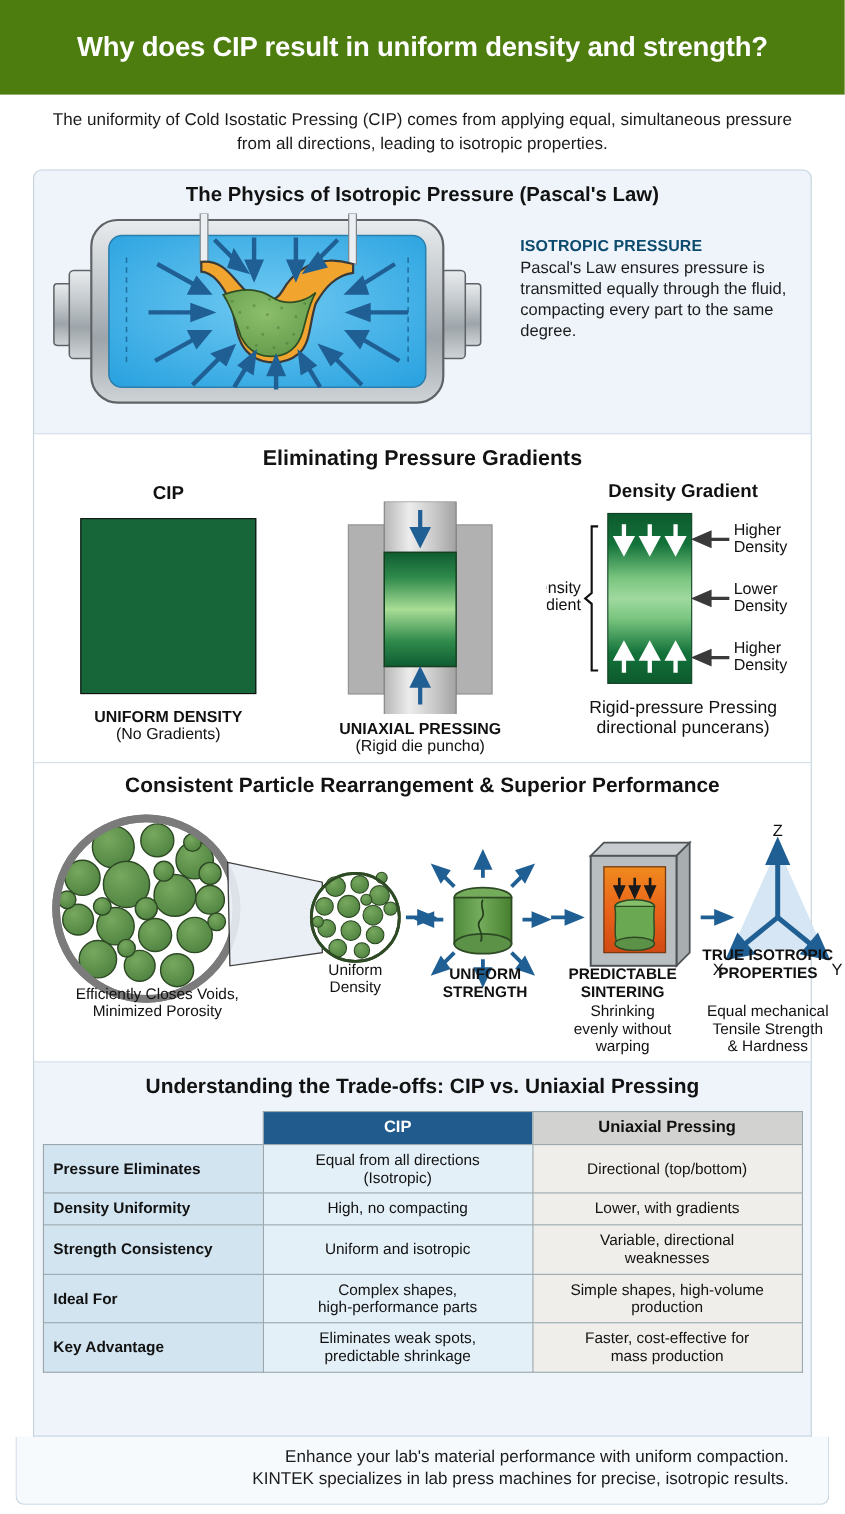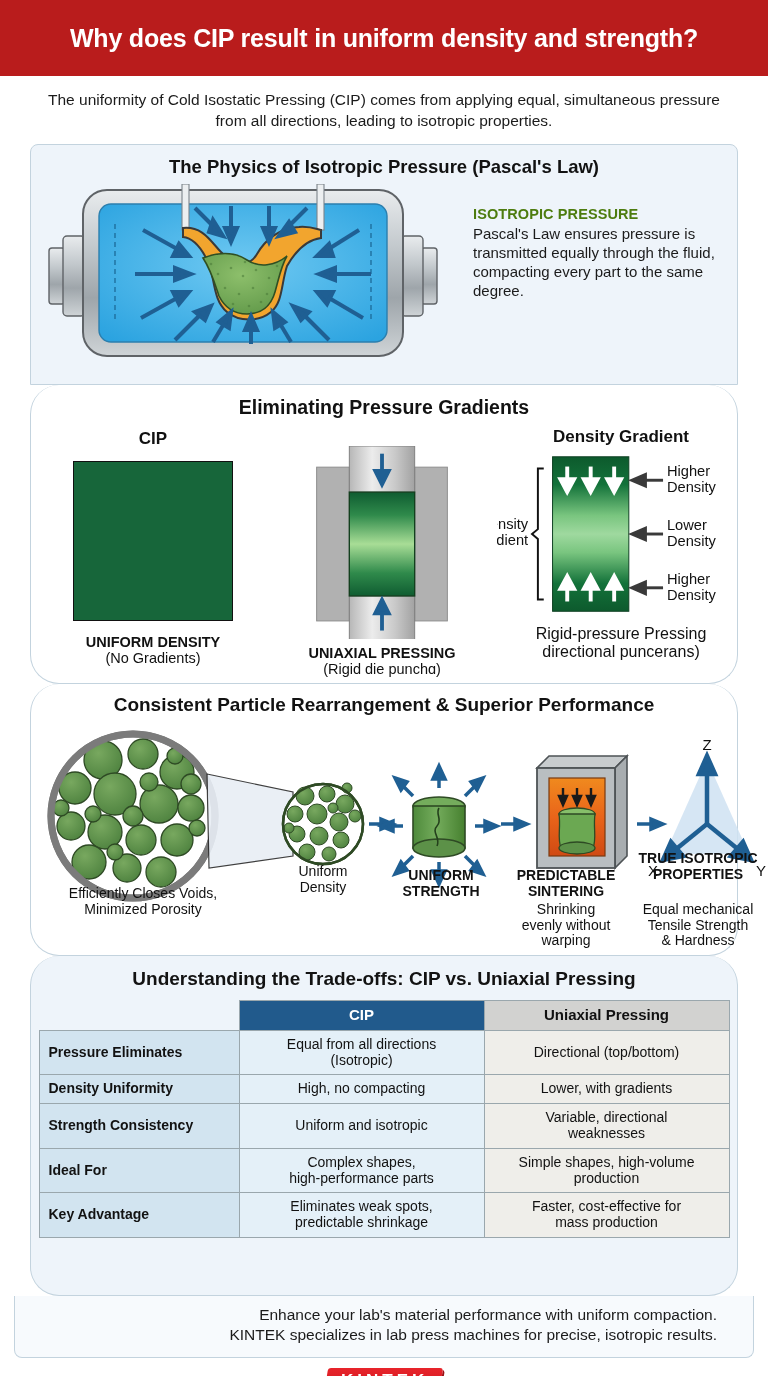--- a/index.html
+++ b/index.html
@@ -6,22 +6,22 @@
   html, body {
     width: 768px; height: 1376px;
     background: #ffffff;
     font-family: "Liberation Sans", sans-serif;
     overflow: hidden;
   }
   .page { width: 768px; height: 1376px; position: relative; background:#fff; }
 
   
   .header {
-    background: #b91c1c;
-    height: 76px;
+    background: #4d7c0f;
+    height: 86px;
     display: flex; align-items: center; justify-content: center;
     text-align: center;
   }
   .header h1 {
     color: #ffffff;
     font-size: 25px;
     font-weight: bold;
     letter-spacing: -0.2px;
   }
 
@@ -33,36 +33,36 @@
     line-height: 1.35;
     color: #1b1b1b;
   }
 
   
   .panel {
     margin: 0 30px;
     border: 1px solid #c3d3de;
     position: relative;
   }
-  .panel + .panel { border-top: none; border-radius: 29px; }
+  .panel + .panel { border-top: none; }
   .panel.tint { background: #eef4fa; }
   .panel.white { background: #ffffff; }
   .panel-title {
     text-align: center;
     font-weight: bold;
     color: #121212;
   }
 
   
   #panel-physics { height: 241px; border-radius: 8px 8px 0 0; }
   #panel-physics .panel-title { font-size: 18.5px; padding-top: 11px; }
   .p1-body { display: flex; padding: 6px 10px 0 12px; }
   .vessel-wrap { width: 420px; height: 182px; flex: none; }
   .p1-text { padding: 22px 6px 0 10px; }
-  .p1-text h3 { font-size: 14.5px; font-weight: bold; color:#4d7c0f; letter-spacing:.1px; }
+  .p1-text h3 { font-size: 14.5px; font-weight: bold; color:#0c4a6e; letter-spacing:.1px; }
   .p1-text p { font-size: 15px; line-height: 1.27; color:#1b1b1b; margin-top: 2px; }
 
   
   #panel-gradients { height: 299px; }
   #panel-gradients .panel-title { font-size: 19.5px; padding-top: 11px; }
   .p2-body { display:flex; padding: 4px 8px 0 8px; height: 258px; }
   .p2-col { flex:1; display:flex; flex-direction:column; align-items:center; }
   .p2-col.cip { flex: 0 0 228px; }
   .p2-col.uni { flex: 0 0 230px; }
   .p2-col.grad { flex: 1 1 auto; }

